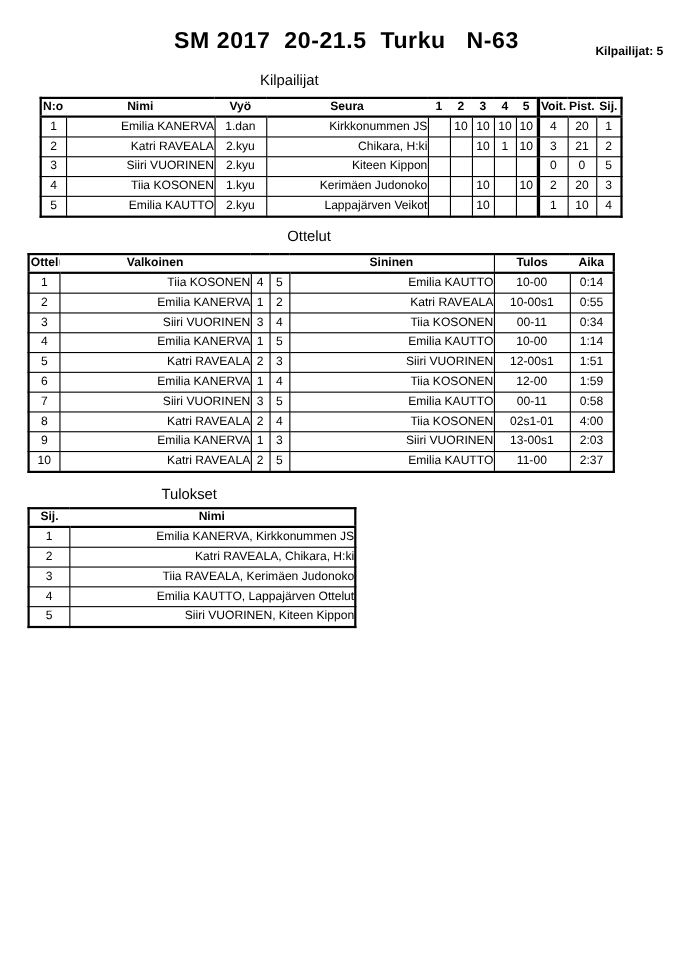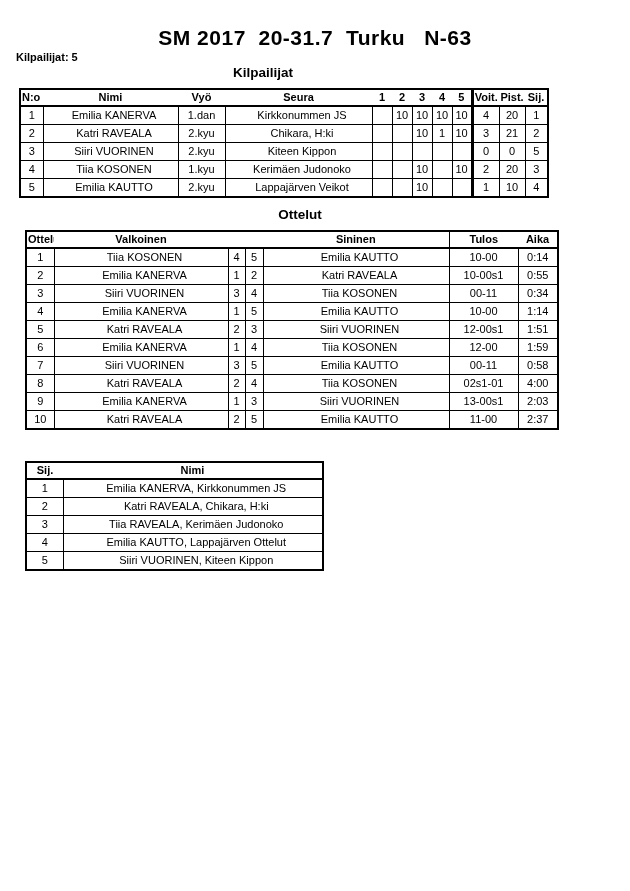--- a/index.html
+++ b/index.html
@@ -11,38 +11,38 @@
     font-family:"Liberation Sans", sans-serif;
     color:#000;
     overflow:hidden;
   }
   .title {
     position:absolute; top:26px; left:0; width:630px;
     text-align:center; font-size:21px; font-weight:bold;
     white-space:pre; letter-spacing:0.5px;
   }
   .count {
-    position:absolute; top:51px; left:0; width:603px;
-    font-size:11px; font-weight:bold;margin-left:16px;
+    position:absolute; top:41px; left:0; width:603px;
+    text-align:right; font-size:11px; font-weight:bold;
   }
   .section-heading {
     position:absolute; width:230px; text-align:center;
-    font-size:13.5px; font-weight:bold;
+    font-size:13.5px; font-weight:normal;
   }
   .h-kilpailijat { top:65px;  left:148px; }
-  .h-ottelut     { top:207px; left:185px; }
+  .h-ottelut     { top:207px; left:166px; }
   .h-tulokset    { top:442px; left:57px;  }
 
   table {
     position:absolute;
     border-collapse:collapse;
     table-layout:fixed;
     border:2px solid #000;
   }
-  .t1 { left:19px; top:88px;  width:528px; }
+  .t1 { left:36px; top:88px;  width:528px; }
   .t2 { left:25px; top:230px; width:532px; }
   .t3 { left:25px; top:461px; width:297px; }
 
   th, td {
     border:1px solid #000;
     font-size:11px;
     height:17px;
     line-height:17px;
     padding:0;
     overflow:hidden;
@@ -50,31 +50,31 @@
     font-weight:normal;
     vertical-align:middle;
   }
   thead th {
     font-weight:bold;
     border-left:none; border-right:none;
     border-bottom:2px solid #000;
     height:15px; line-height:15px;
   }
   .c  { text-align:center; }
-  .l  { text-align:center; padding-left:7px; }
+  .l  { text-align:right; padding-left:7px; }
   .hl { text-align:left; padding-left:1px; }
   .sep  { border-left:3px solid #000 !important; }
   .sep1 { border-left:1px solid #000 !important; }
 </style>
 </head>
 <body>
 
 <div class="page">
 
-  <div class="title">SM 2017  20-31.7  Turku   N-63</div>
+  <div class="title">SM 2017  20-21.5  Turku   N-63</div>
   <div class="count">Kilpailijat: 5</div>
 
   <div class="section-heading h-kilpailijat">Kilpailijat</div>
 
   <table class="t1">
     <colgroup>
       <col style="width:23px">
         <col style="width:135px">
         <col style="width:47px">
         <col style="width:147px">
@@ -287,20 +287,21 @@
         <td class="l">Katri RAVEALA</td>
         <td class="c">2</td>
         <td class="c">5</td>
         <td class="l">Emilia KAUTTO</td>
         <td class="c">11-00</td>
         <td class="c">2:37</td>
       </tr>
     </tbody>
   </table>
 
+  <div class="section-heading h-tulokset">Tulokset</div>
 
   <table class="t3">
     <colgroup>
       <col style="width:37px">
         <col style="width:260px">
     </colgroup>
     <thead>
       <tr>
         <th class="c">Sij.</th>
         <th class="c">Nimi</th>

